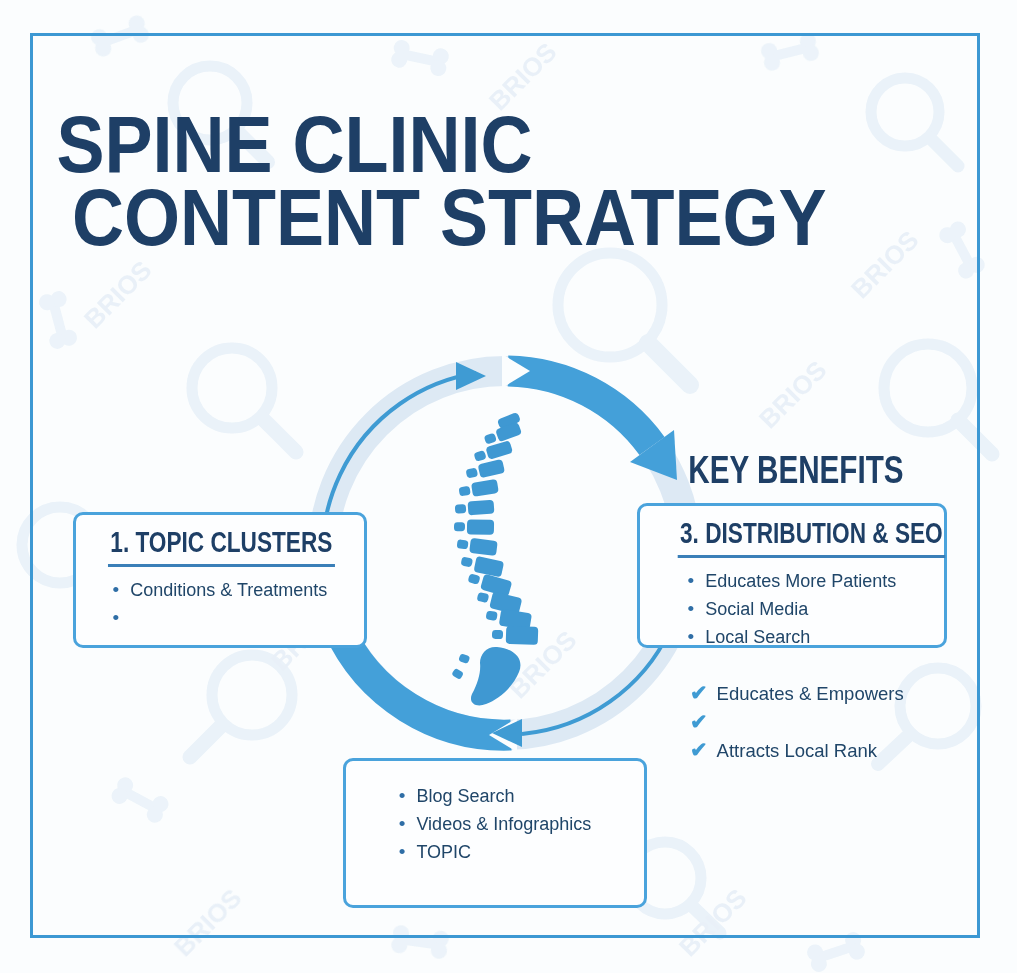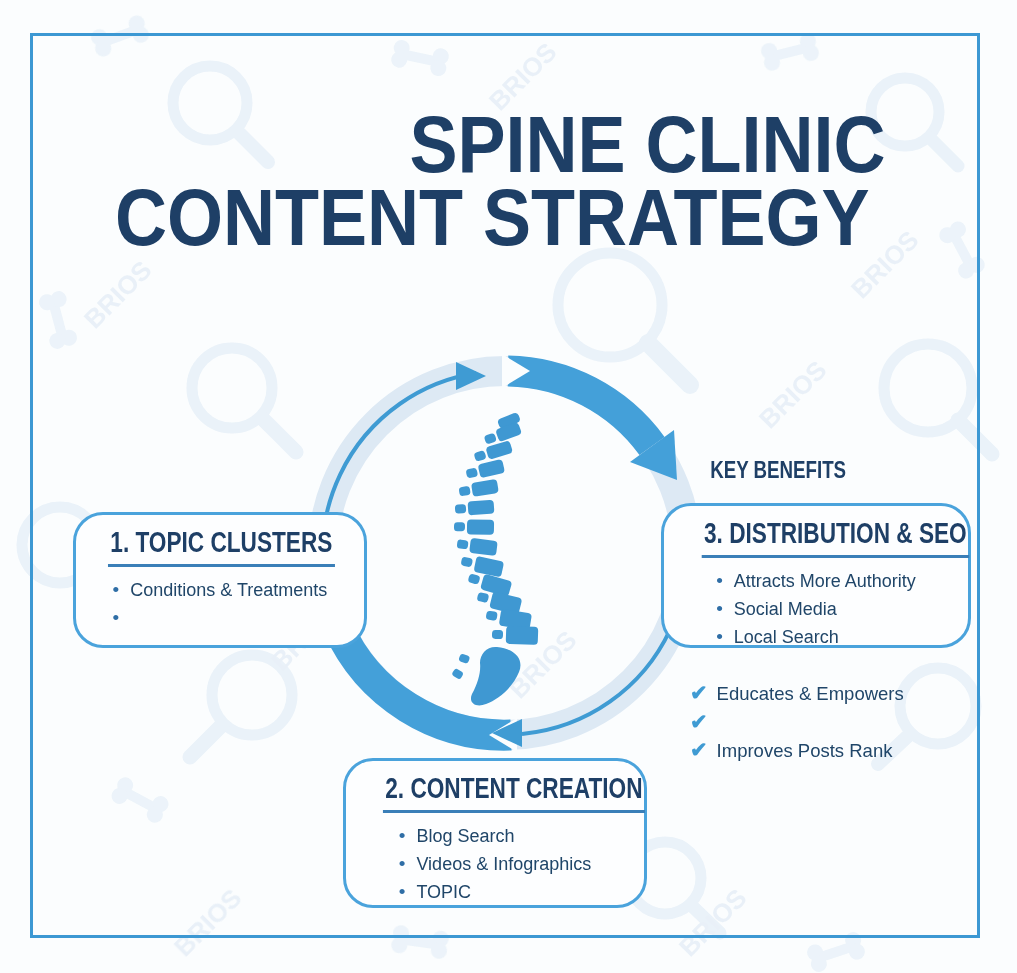--- a/index.html
+++ b/index.html
@@ -10,43 +10,43 @@
     color:#1e3f66;
   }
   
   .wm-layer{position:absolute;left:0;top:0;z-index:0;}
   .frame{
     position:absolute;left:30px;top:33px;width:944px;height:899px;
     border:3px solid #3c98d3;z-index:1;
   }
   .diagram{position:absolute;left:0;top:0;z-index:2;}
   
-  .title{position:absolute;left:30px;top:108px;width:882px;text-align:right;z-index:3;}
+  .title{position:absolute;left:30px;top:108px;width:882px;text-align:left;z-index:3;}
   .title-line{display:block;line-height:73px;font-size:80px;font-weight:700;color:#1e3f66;}
   .cond{display:inline-block;transform:scale(0.9,1);transform-origin:center center;white-space:nowrap;}
   
   .box{
     position:absolute;background:#fdfeff;border:3px solid #4aa3dc;
-    border-radius:30px;z-index:3;box-sizing:border-box;padding-top:12px;
+    border-radius:10px;z-index:3;box-sizing:border-box;padding-top:12px;
   }
   .box1{left:73px;top:512px;width:294px;height:136px;}
   .box2{left:343px;top:758px;width:304px;height:150px;}
-  .box3{left:637px;top:503px;width:310px;height:145px;margin-left:24px;}
+  .box3{left:637px;top:503px;width:310px;height:145px;}
   .bh{text-align:center;line-height:30px;}
   .bh-in{
     display:inline-block;transform:scale(0.78,1);transform-origin:center top;
     font-size:29px;font-weight:700;color:#1e3f66;white-space:nowrap;
     border-bottom:3px solid #3a7fb8;padding:0 3px 7px 3px;
   }
   .blist{list-style:none;margin:9px auto 0 auto;padding:0;width:fit-content;}
   .blist li{display:flex;align-items:baseline;gap:11px;font-size:18px;line-height:28px;color:#204669;}
   .dot{color:#2f6ea6;font-size:19px;}
   
   .kb-head{position:absolute;left:658px;top:455px;width:240px;text-align:center;z-index:3;
-    font-size:24px;font-weight:700;color:#1e3f66;line-height:30px;}
+    font-size:38px;font-weight:700;color:#1e3f66;line-height:30px;}
   .checks{position:absolute;left:690px;top:679px;z-index:3;}
   .chk{display:flex;align-items:baseline;gap:9px;font-size:18.5px;line-height:28px;color:#204669;}
   .ck{color:#3f9bd3;font-size:21px;font-weight:700;}
 </style>
 </head>
 <body>
 
 <div class="canvas">
 
   <svg class="wm-layer" width="1017" height="973" viewBox="0 0 1017 973" aria-hidden="true">
@@ -266,21 +266,20 @@
           <span class="dot">•</span>
           <span>Conditions &amp; Treatments</span>
         </li>
       <li>
           <span class="dot">•</span>
         </li>
     </ul>
   </div>
 
   <div class="box box2">
-    <div class="bh"><span class="bh-in">2. CONTENT CREATION</span></div>
     <ul class="blist">
       <li>
           <span class="dot">•</span>
           <span>Blog Search</span>
         </li>
       <li>
           <span class="dot">•</span>
           <span>Videos &amp; Infographics</span>
         </li>
       <li>
@@ -288,21 +287,21 @@
           <span>TOPIC</span>
         </li>
     </ul>
   </div>
 
   <div class="box box3">
     <div class="bh"><span class="bh-in">3. DISTRIBUTION &amp; SEO</span></div>
     <ul class="blist">
       <li>
           <span class="dot">•</span>
-          <span>Attracts More Authority</span>
+          <span>Educates More Patients</span>
         </li>
       <li>
           <span class="dot">•</span>
           <span>Social Media</span>
         </li>
       <li>
           <span class="dot">•</span>
           <span>Local Search</span>
         </li>
     </ul>
@@ -313,17 +312,17 @@
   <div class="checks">
     <div class="chk">
         <span class="ck">✔</span>
         <span>Educates &amp; Empowers</span>
       </div>
     <div class="chk">
         <span class="ck">✔</span>
       </div>
     <div class="chk">
         <span class="ck">✔</span>
-        <span>Improves Posts Rank</span>
+        <span>Attracts Local Rank</span>
       </div>
   </div>
 
 </div>
 
 </body></html>

